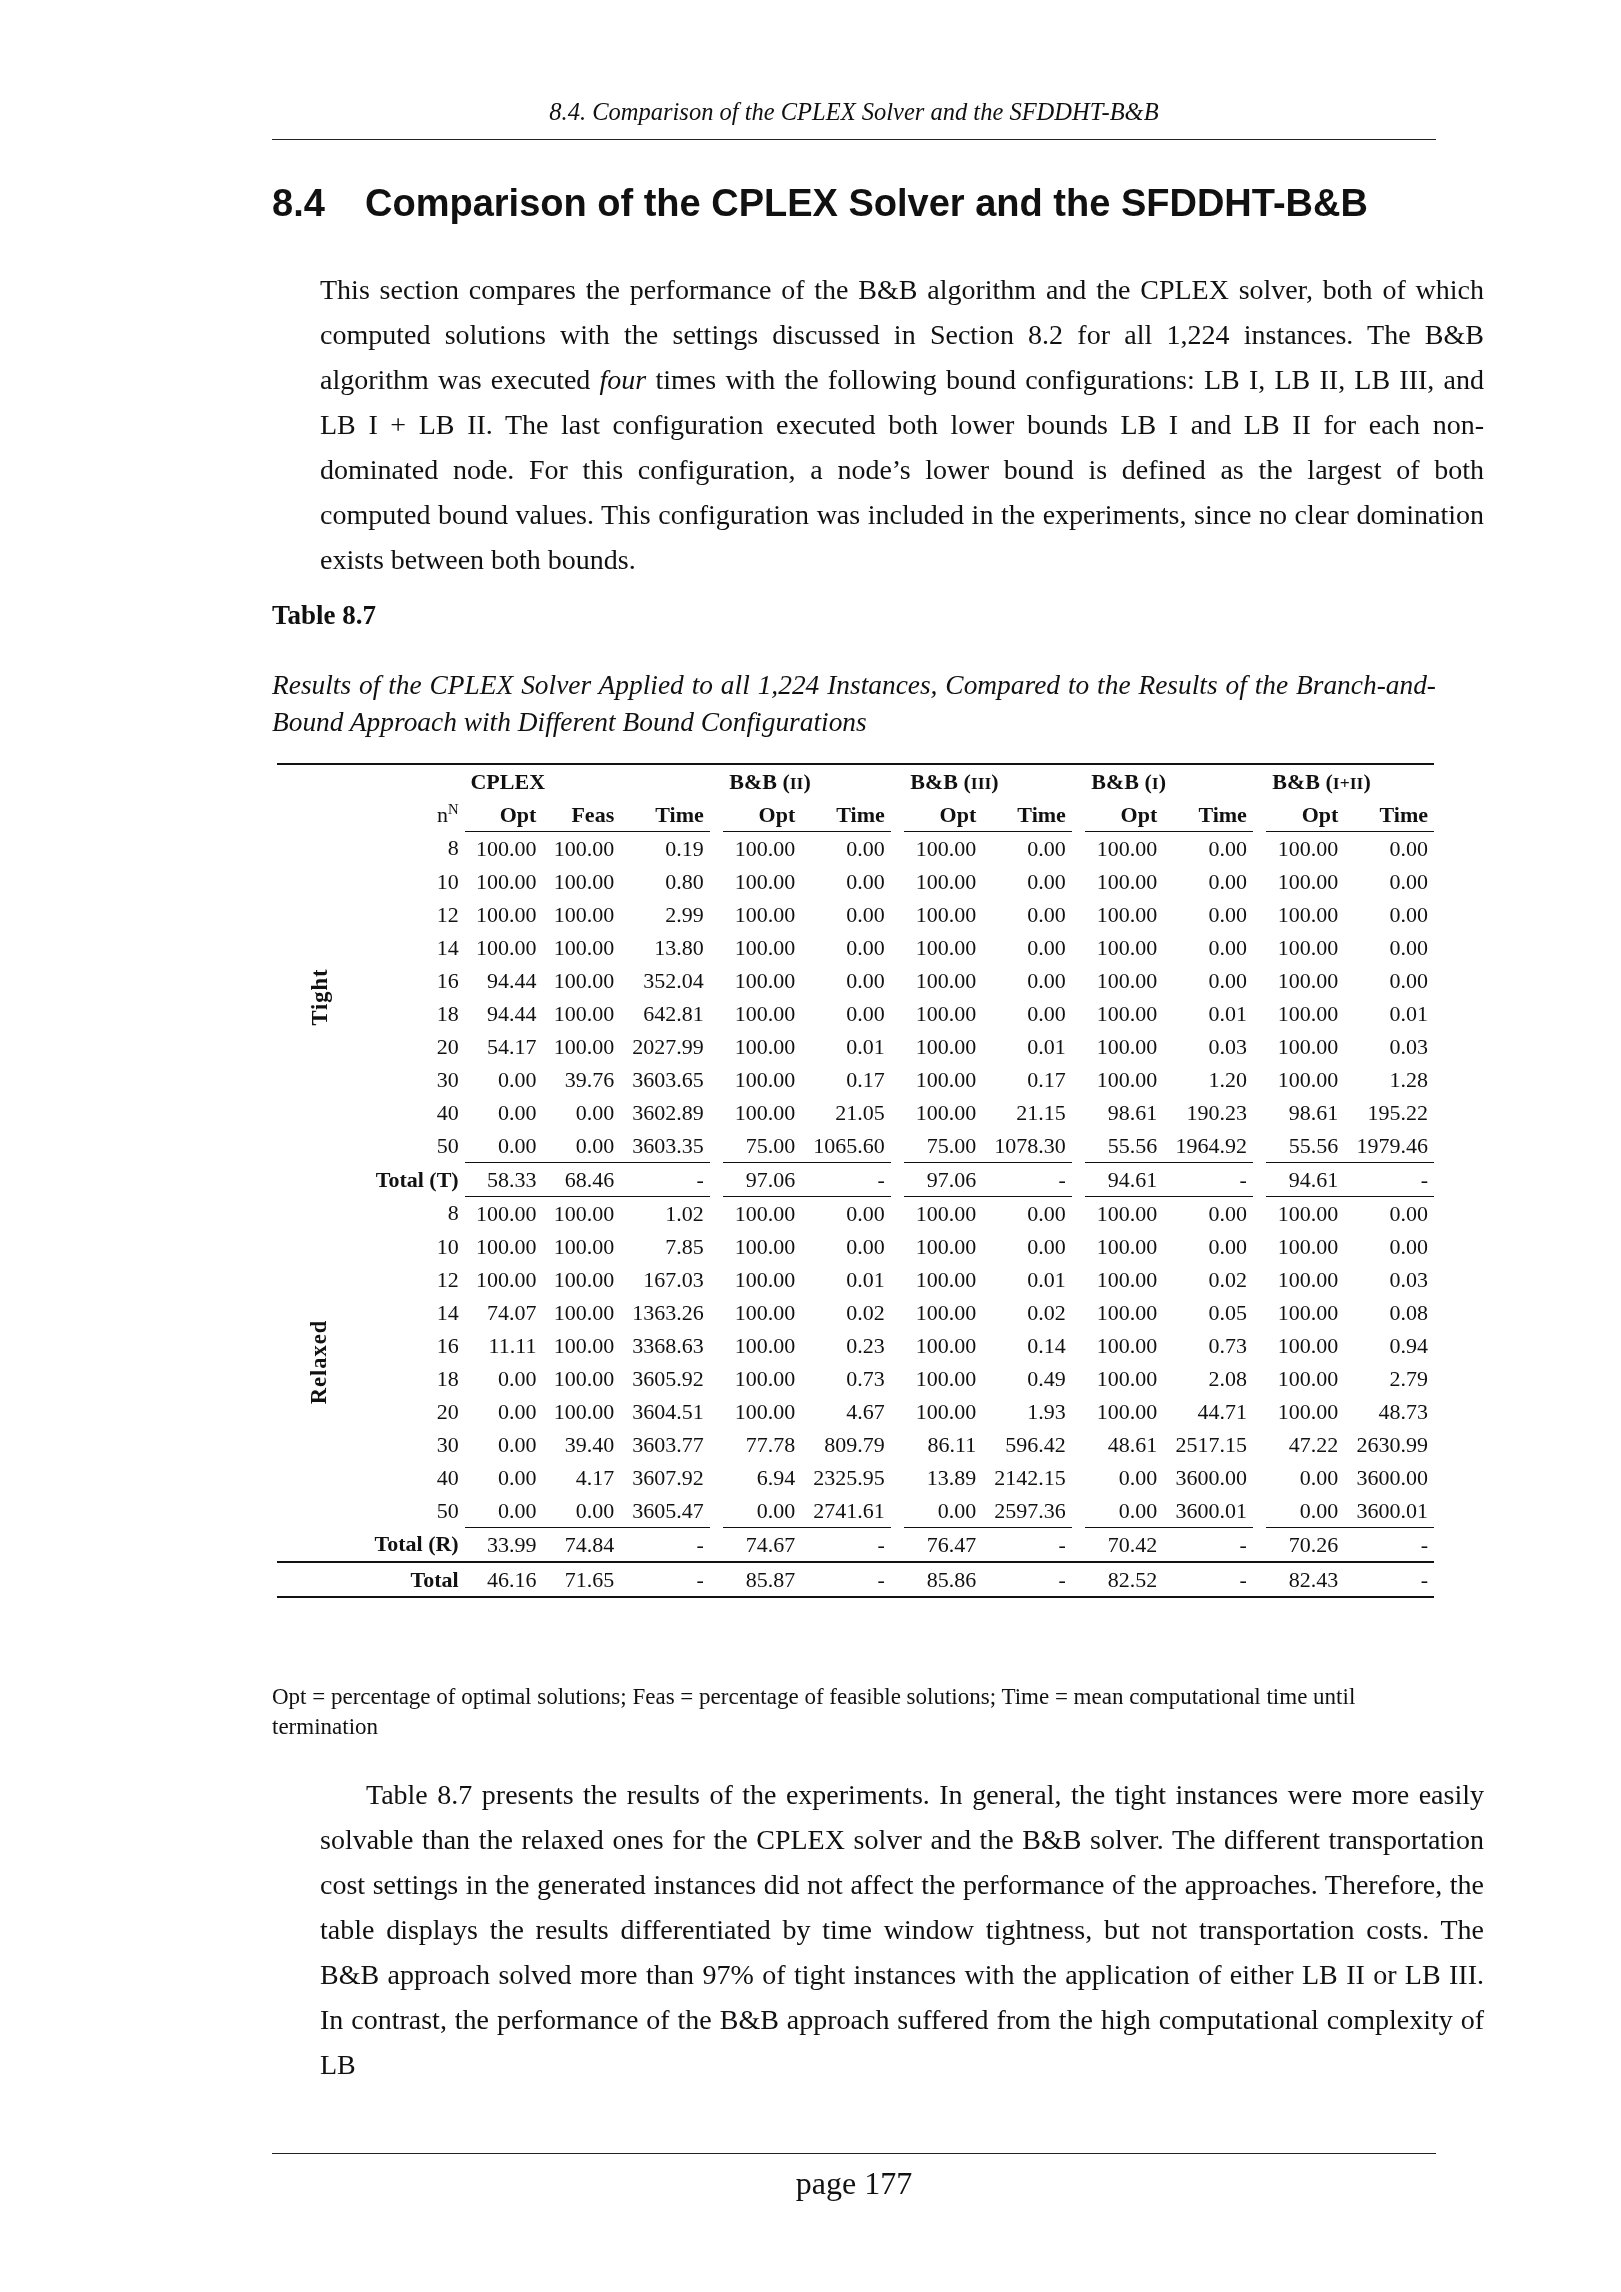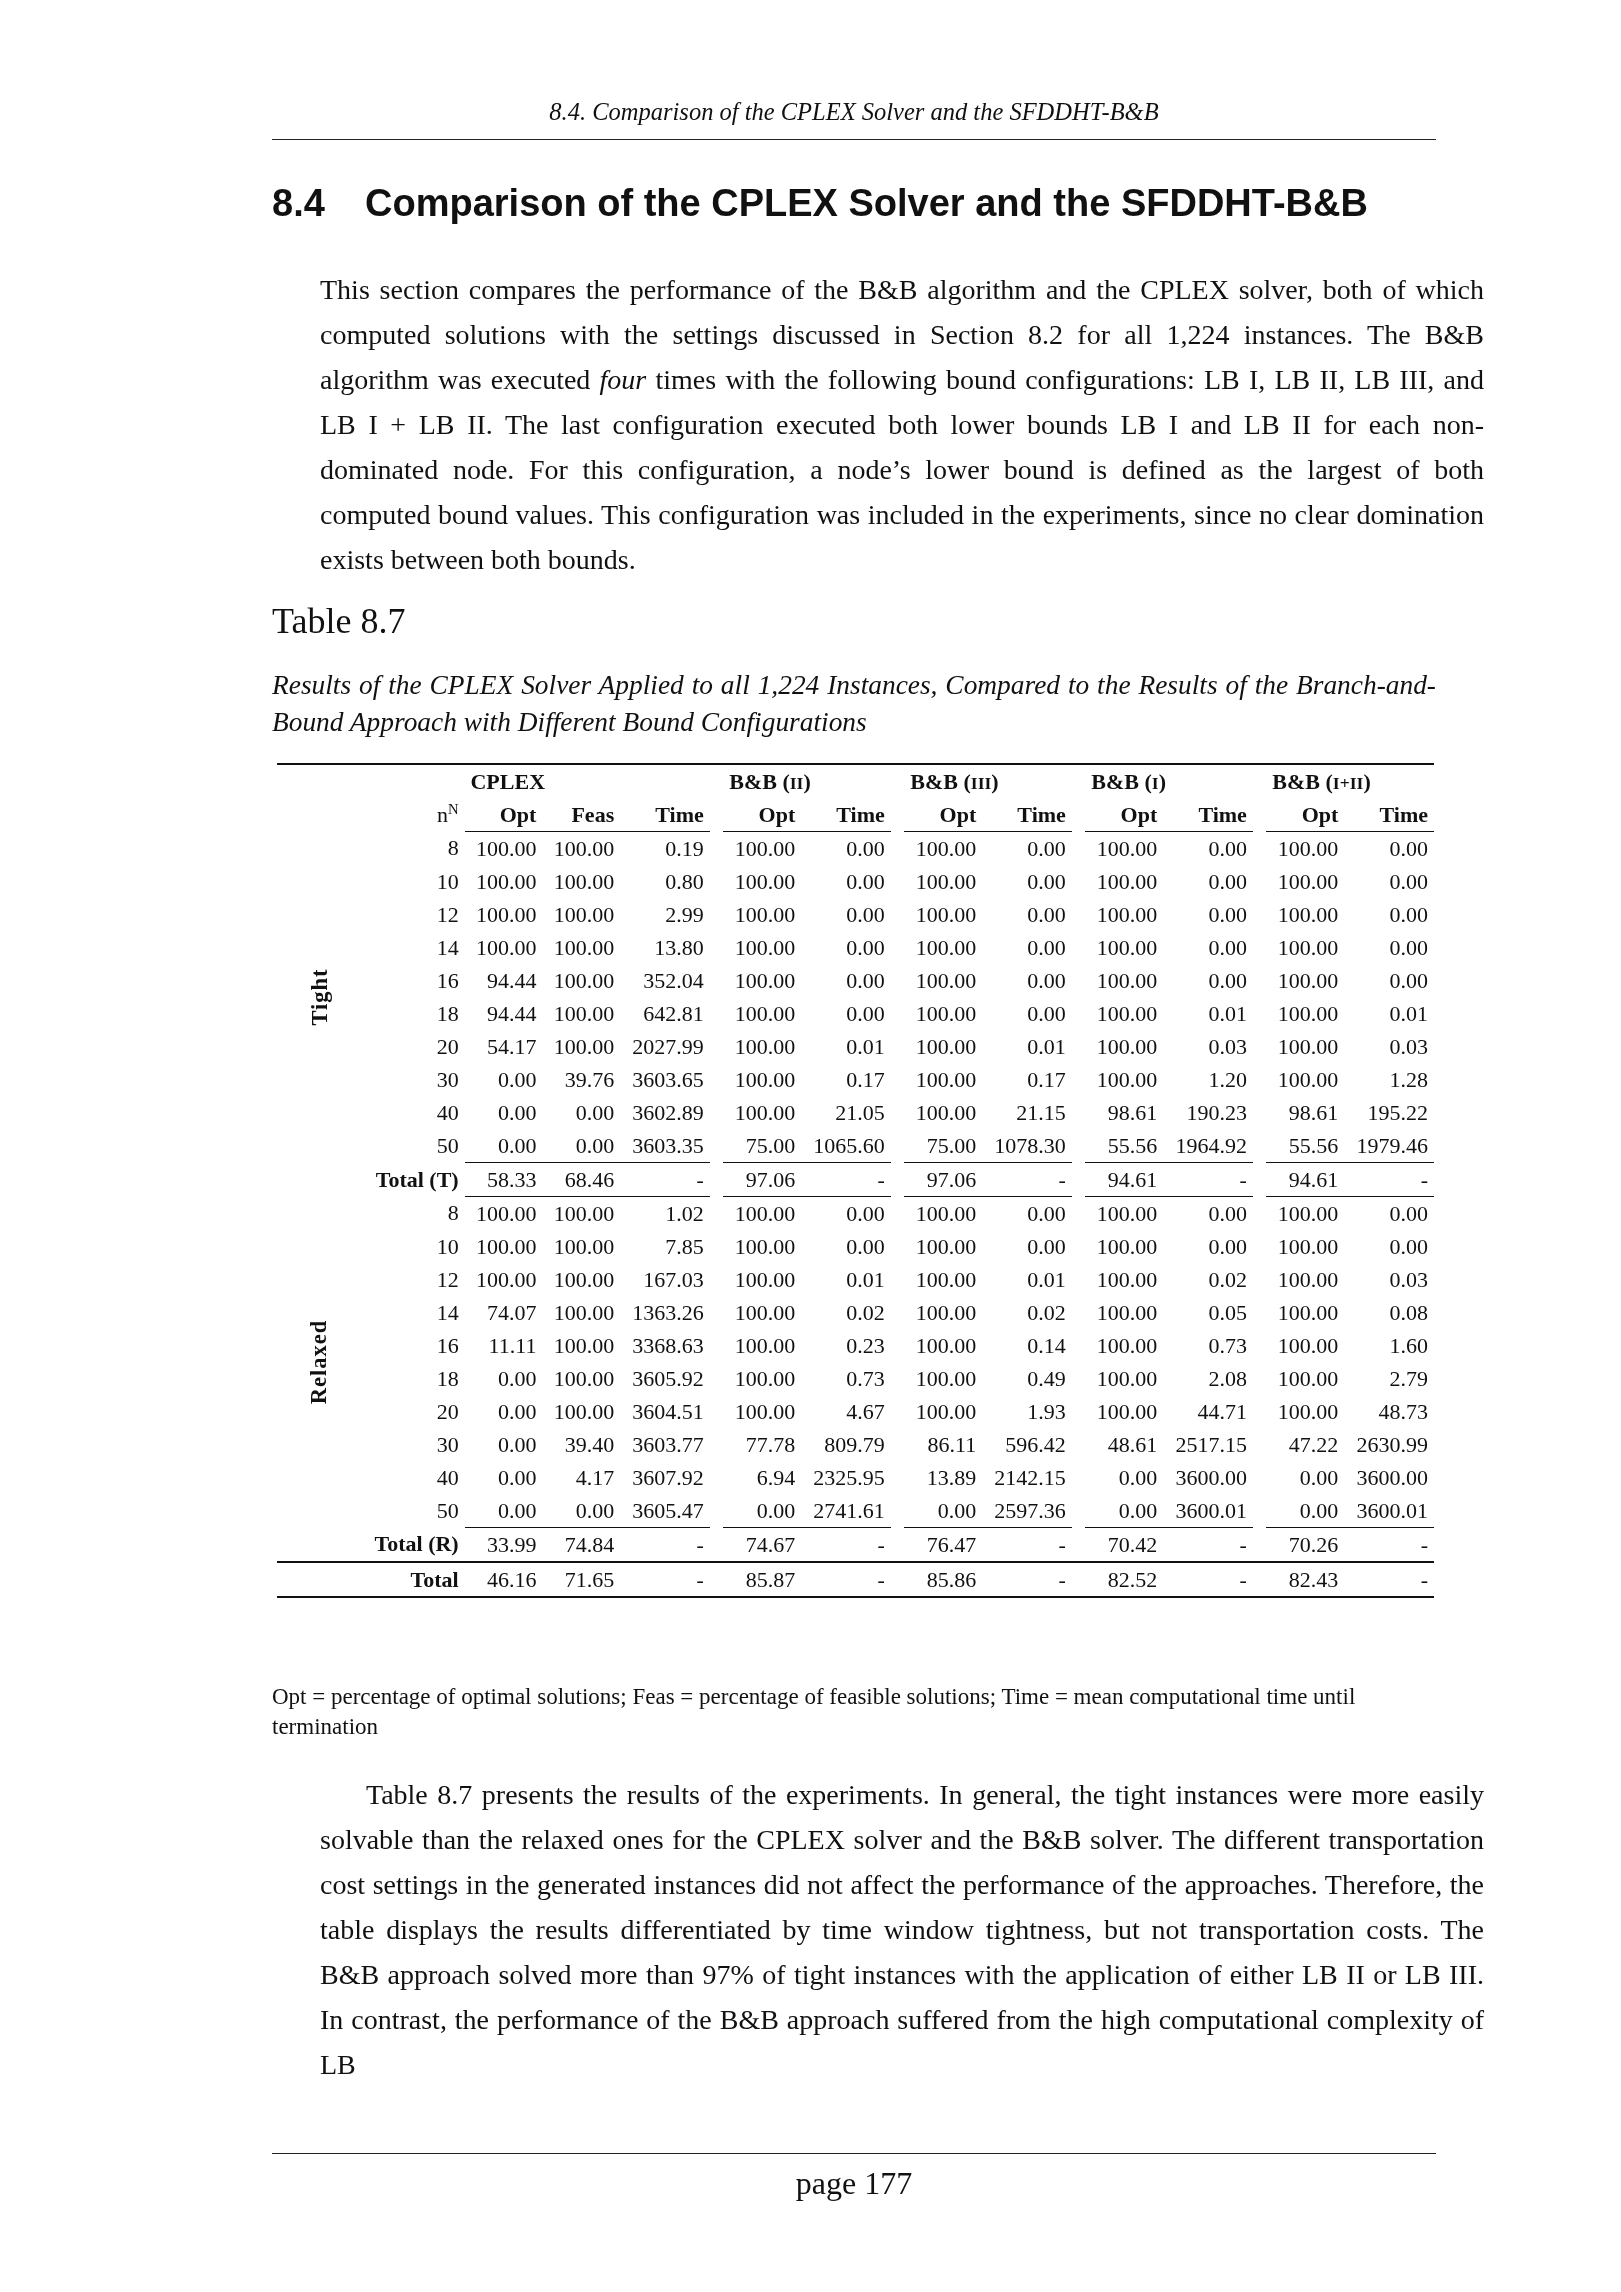--- a/index.html
+++ b/index.html
@@ -4,21 +4,21 @@
 <style>
   html, body { margin:0; padding:0; background:#ffffff; }
   body { width:1621px; height:2293px; position:relative; color:#111; font-family:"DejaVu Serif","Liberation Serif",serif; }
   .page { position:absolute; left:272px; top:0; width:1164px; }
   .running-head { position:absolute; top:98px; left:0; width:1164px; text-align:center; font-style:italic; font-size:24.5px; font-family:"Liberation Serif",serif; }
   .head-rule { position:absolute; top:139px; left:0; width:1164px; height:1px; background:#222; }
   .section-title { position:absolute; top:182px; left:0; font-family:"Liberation Sans",sans-serif; font-weight:bold; font-size:38px; }
   .section-title .num { display:inline-block; width:93px; }
   .para { position:absolute; left:0; width:1164px; font-family:"Liberation Serif",serif; font-size:28px; line-height:45px; text-align:justify;margin-left:48px; }
   .p1 { top:267px; }
-  .table-label { position:absolute; top:600px; left:0; font-family:"Liberation Serif",serif; font-weight:normal; font-size:36px; }
+  .table-label { position:absolute; top:600px; left:0; font-family:"Liberation Serif",serif; font-weight:bold; font-size:27px; }
   .caption { position:absolute; top:667px; left:0; width:1164px; font-family:"Liberation Serif",serif; font-style:italic; font-size:27.4px; line-height:37px; text-align:justify; }
   .tbl { position:absolute; top:763px; left:4.9px; width:1157px; border-collapse:collapse; font-family:"Liberation Serif",serif; font-size:22px; }
   .tbl td, .tbl th { padding:0 5.9px; height:33px; text-align:right; white-space:nowrap; }
   .tbl th { font-weight:bold; }
   .tbl .grp th { height:33px; text-align:left; }
   .tbl .gap { width:13.7px; padding:0; }
   .topline td, .topline th { border-top:2.5px solid #111; }
   .uline { border-bottom:1.5px solid #111; }
   .tbl .side { width:49px; text-align:center; padding:0; position:relative; }
   .side-label { display:inline-block; transform:rotate(-90deg); font-weight:bold; font-size:22.5px; letter-spacing:1px; }
@@ -364,21 +364,21 @@
           <td>100.00</td>
           <td>0.23</td>
           <td class="gap"></td>
           <td>100.00</td>
           <td>0.14</td>
           <td class="gap"></td>
           <td>100.00</td>
           <td>0.73</td>
           <td class="gap"></td>
           <td>100.00</td>
-          <td>1.60</td>
+          <td>0.94</td>
         </tr>
         <tr>
           <td>18</td>
           <td>0.00</td>
           <td>100.00</td>
           <td>3605.92</td>
           <td class="gap"></td>
           <td>100.00</td>
           <td>0.73</td>
           <td class="gap"></td>

